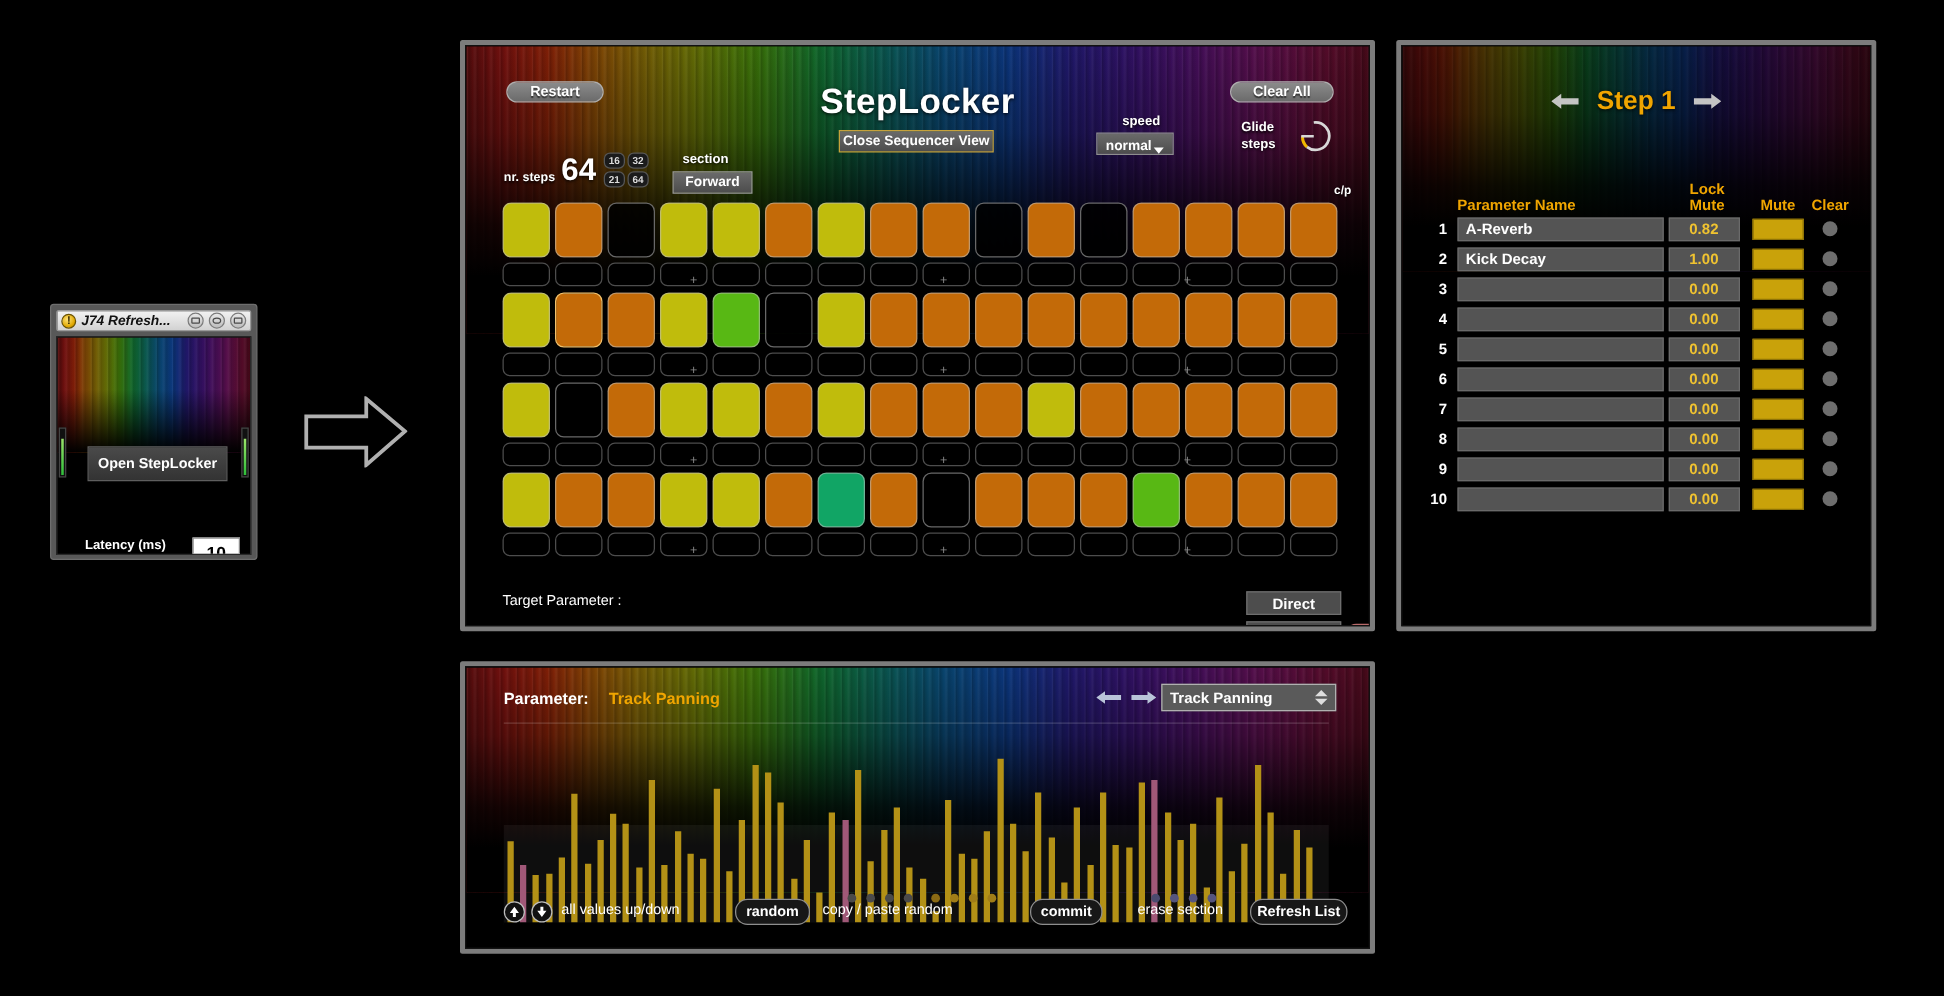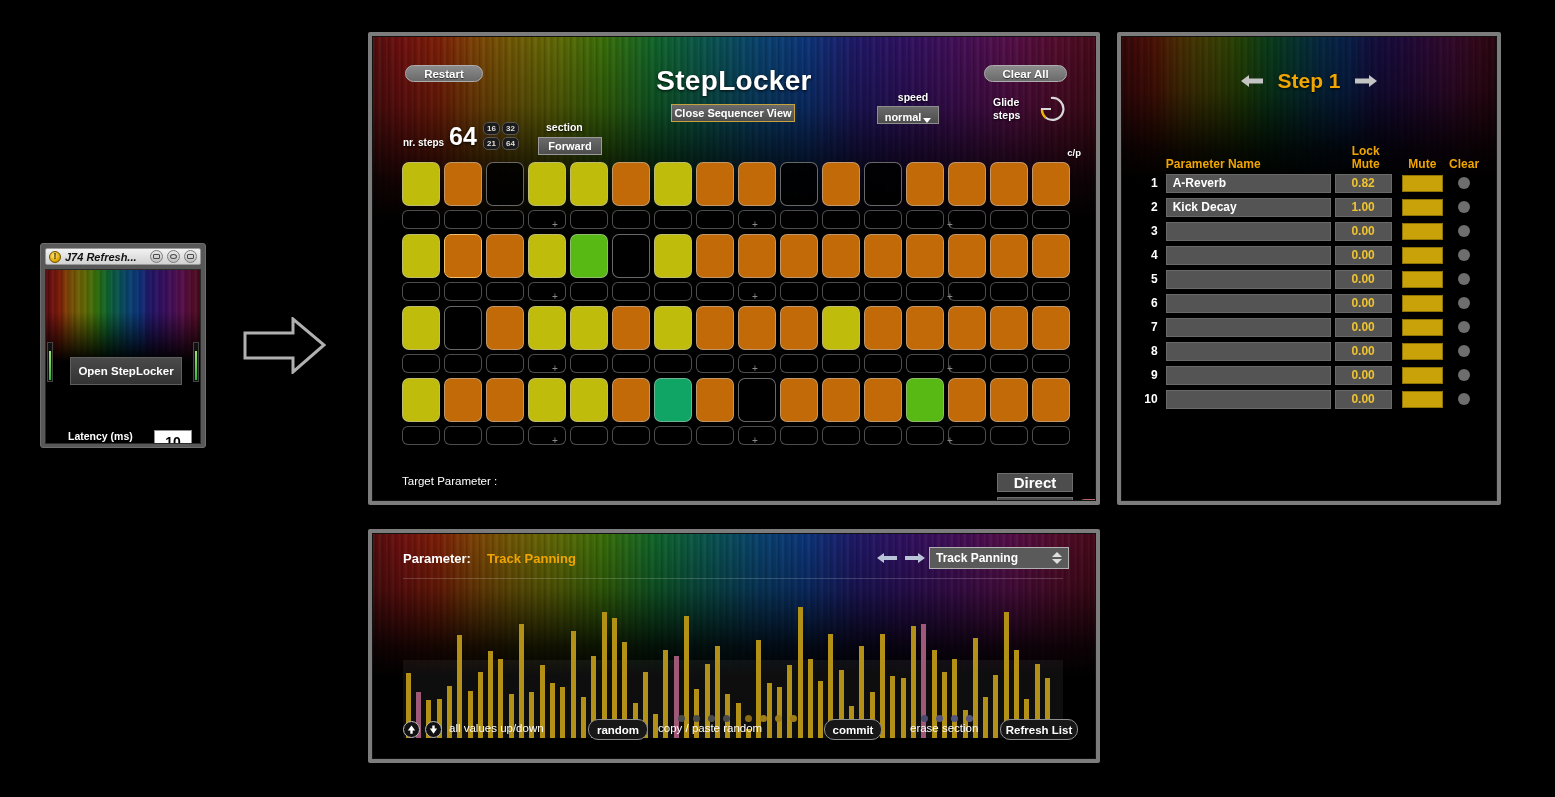--- a/index.html
+++ b/index.html
@@ -190,21 +190,21 @@
   #lock-icon { position:absolute; left:714px; top:424px; width:36px; height:36px; }
   #btn-lock {
     position:absolute; left:703px; top:462px; width:57px; height:19px;
     background:#9e4a4a; border:1px solid #b86a6a; border-radius:9px;
     color:#fff; font-size:11.5px; font-weight:bold;
     display:flex; align-items:center; justify-content:center;
   }
   #btn-direct {
     position:absolute; right:22px; top:436px; width:76px; height:19px;
     background:#4d4d4d; border:1px solid #6e6e6e; color:#fff;
-    font-size:15px; font-weight:bold; display:flex; align-items:center; justify-content:center;
+    font-size:12px; font-weight:bold; display:flex; align-items:center; justify-content:center;
   }
   #btn-impulse {
     position:absolute; right:22px; top:460px; width:76px; height:19px;
     background:#4d4d4d; border:1px solid #6e6e6e; color:#fff;
     font-size:11.5px; font-weight:bold; display:flex; align-items:center; justify-content:center;
   }
 
   
   #right-window {
     position:absolute; left:1117px; top:32px; width:384px; height:473px;

